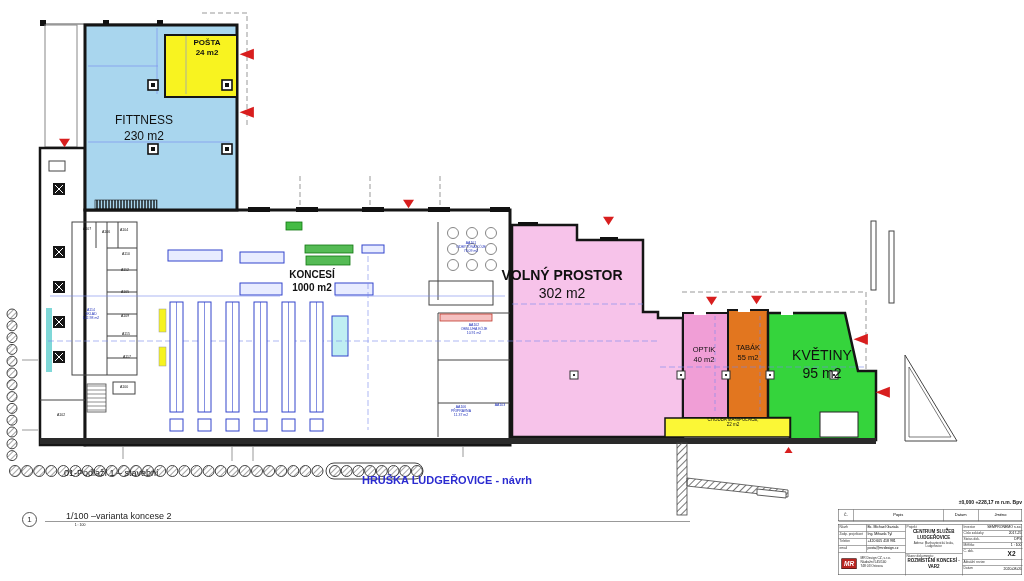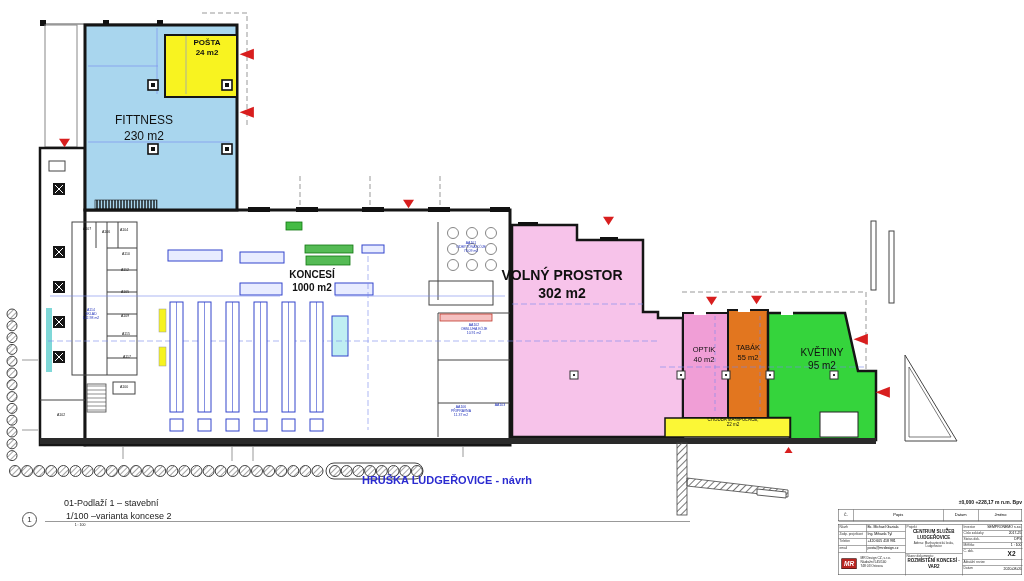--- a/index.html
+++ b/index.html
@@ -293,45 +293,45 @@
   <div class="zlabel" style="left:144px;top:113px;font-size:12px">
     <span>FITTNESS</span><span class="l2">230 m2</span>
   </div>
   <div class="zlabel" style="left:207px;top:38px;font-size:8px;font-weight:bold">
     <span>POŠTA</span><span class="l2">24 m2</span>
   </div>
   <div class="zlabel" style="left:312px;top:268px;font-size:10px;font-weight:bold">
     <span>KONCESÍ</span><span class="l2">1000 m2</span>
   </div>
   <div class="zlabel" style="left:562px;top:266px;font-size:14px;font-weight:bold">
-    <span>VOLNÝ PROSTOR</span><span class="l2" style="font-weight:bold">302 m2</span>
+    <span>VOLNÝ PROSTOR</span><span class="l2" style="font-weight:normal">302 m2</span>
   </div>
   <div class="zlabel" style="left:704px;top:345px;font-size:7.5px">
     <span>OPTIK</span><span class="l2">40 m2</span>
   </div>
   <div class="zlabel" style="left:748px;top:343px;font-size:7.5px">
     <span>TABÁK</span><span class="l2">55 m2</span>
   </div>
-  <div class="zlabel" style="left:822px;top:346px;font-size:10px">
+  <div class="zlabel" style="left:822px;top:346px;font-size:14px">
     <span>KVĚTINY</span><span class="l2">95 m2</span>
   </div>
 
   <span class="arrow" style="left:57px;top:134px">▼</span>
   <span class="arrow" style="left:241px;top:45px">◀</span>
   <span class="arrow" style="left:241px;top:103px">◀</span>
   <span class="arrow" style="left:401px;top:195px">▼</span>
   <span class="arrow" style="left:601px;top:212px">▼</span>
   <span class="arrow" style="left:704px;top:292px">▼</span>
   <span class="arrow" style="left:749px;top:291px">▼</span>
   <span class="arrow" style="left:855px;top:330px">◀</span>
   <span class="arrow" style="left:877px;top:383px">◀</span>
   <span class="arrow sm" style="left:783px;top:444px">▲</span>
 
   <div id="drawing-title" style="left:447px;top:474px">HRUŠKA LUDGEŘOVICE - návrh</div>
-  <div class="foot-line" style="left:64px;top:498px">01-Podlaží 1 – stavební</div>
+  <div class="foot-line" style="left:64px;top:468px">01-Podlaží 1 – stavební</div>
   <div class="foot-line" style="left:66px;top:511px">1/100 –varianta koncese 2</div>
   <div class="rule" style="left:45px;top:521px;width:645px"></div>
   <div class="bubble" style="left:22px;top:512px">1</div>
 
   <div id="micro">
 
     <div class="tiny" style="left:160px;top:1046px">1 : 100</div>
 
     <div class="tiny" style="left:174px;top:454px">A107</div>
     <div class="tiny" style="left:212px;top:460px">A106</div>

